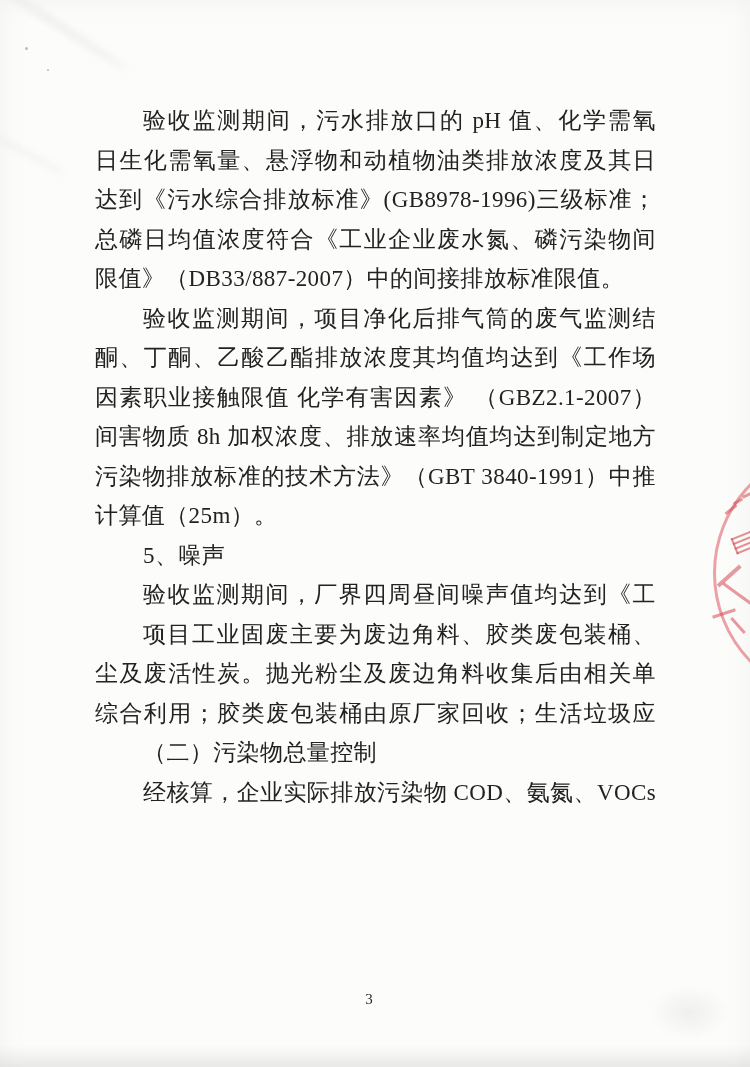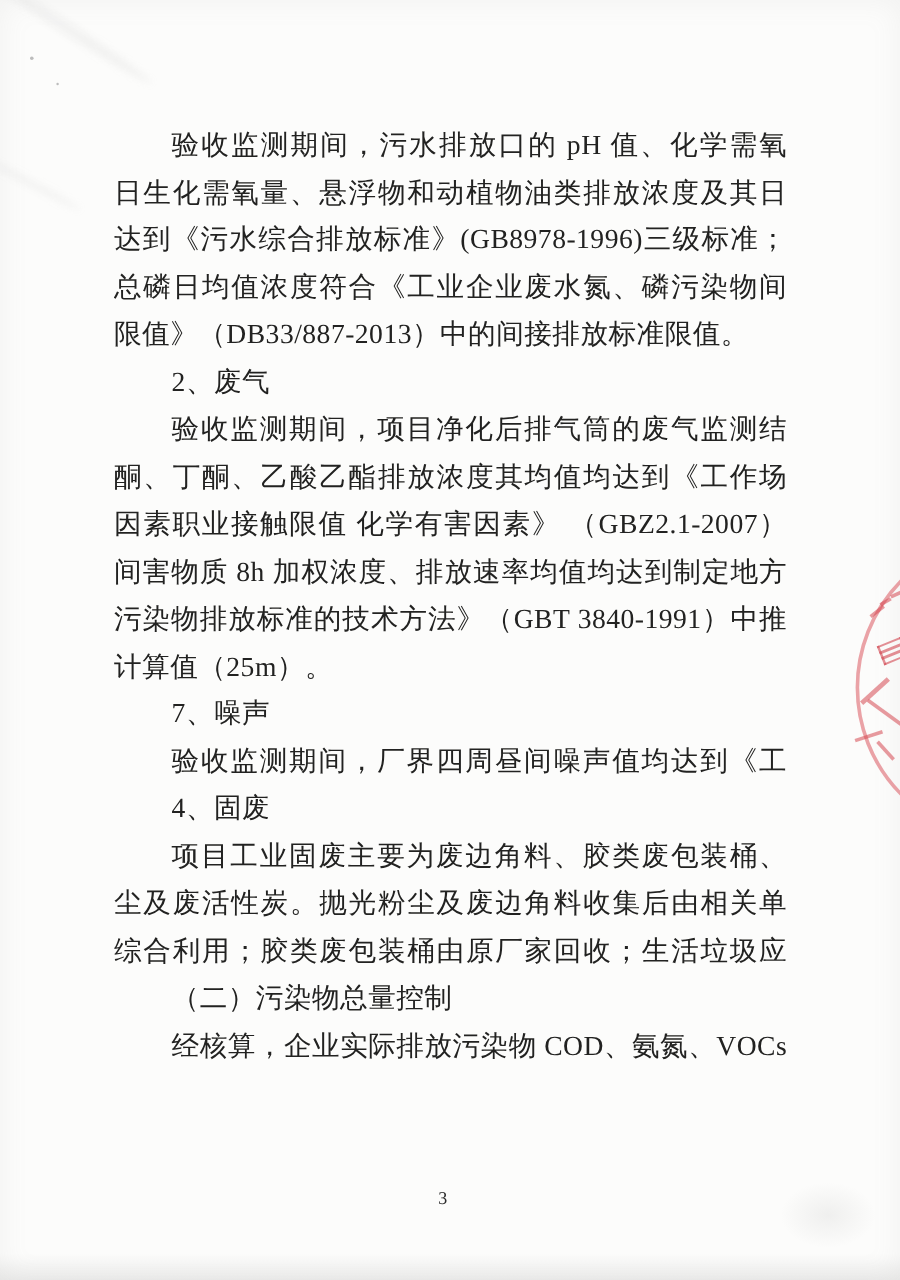--- a/index.html
+++ b/index.html
@@ -100,41 +100,39 @@
   <div class="speck s1"></div>
   <div class="speck s2"></div>
 
   <div class="textcol">
 
     <div>
       <div class="ln j ind">验收监测期间，污水排放口的 pH 值、化学需氧量、五</div>
       <div class="ln j">日生化需氧量、悬浮物和动植物油类排放浓度及其日均值均</div>
       <div class="ln j">达到《污水综合排放标准》(GB8978-1996)三级标准；氨氮、</div>
       <div class="ln j">总磷日均值浓度符合《工业企业废水氮、磷污染物间接排放</div>
-      <div class="ln">限值》（DB33/887-2013）中的间接排放标准限值。</div>
+      <div class="ln">限值》（DB33/887-2007）中的间接排放标准限值。</div>
     </div>
 
-    <div class="ln ind">2、废气</div>
 
     <div>
       <div class="ln j ind">验收监测期间，项目净化后排气筒的废气监测结果中丙</div>
       <div class="ln j">酮、丁酮、乙酸乙酯排放浓度其均值均达到《工作场所有害</div>
       <div class="ln j">因素职业接触限值  化学有害因素》 （GBZ2.1-2007）中车</div>
       <div class="ln j">间害物质 8h 加权浓度、排放速率均值均达到制定地方大气</div>
       <div class="ln j">污染物排放标准的技术方法》（GBT 3840-1991）中推荐的</div>
       <div class="ln">计算值（25m）。</div>
     </div>
 
-    <div class="ln ind">7、噪声</div>
+    <div class="ln ind">5、噪声</div>
 
     <div>
       <div class="ln j ind">验收监测期间，厂界四周昼间噪声值均达到《工业企业</div>
     </div>
 
-    <div class="ln ind">4、固废</div>
 
     <div>
       <div class="ln j ind">项目工业固废主要为废边角料、胶类废包装桶、抛光粉</div>
       <div class="ln j">尘及废活性炭。抛光粉尘及废边角料收集后由相关单位回收</div>
       <div class="ln j">综合利用；胶类废包装桶由原厂家回收；生活垃圾应该日产</div>
     </div>
 
     <div class="ln ind">（二）污染物总量控制</div>
 
     <div>

